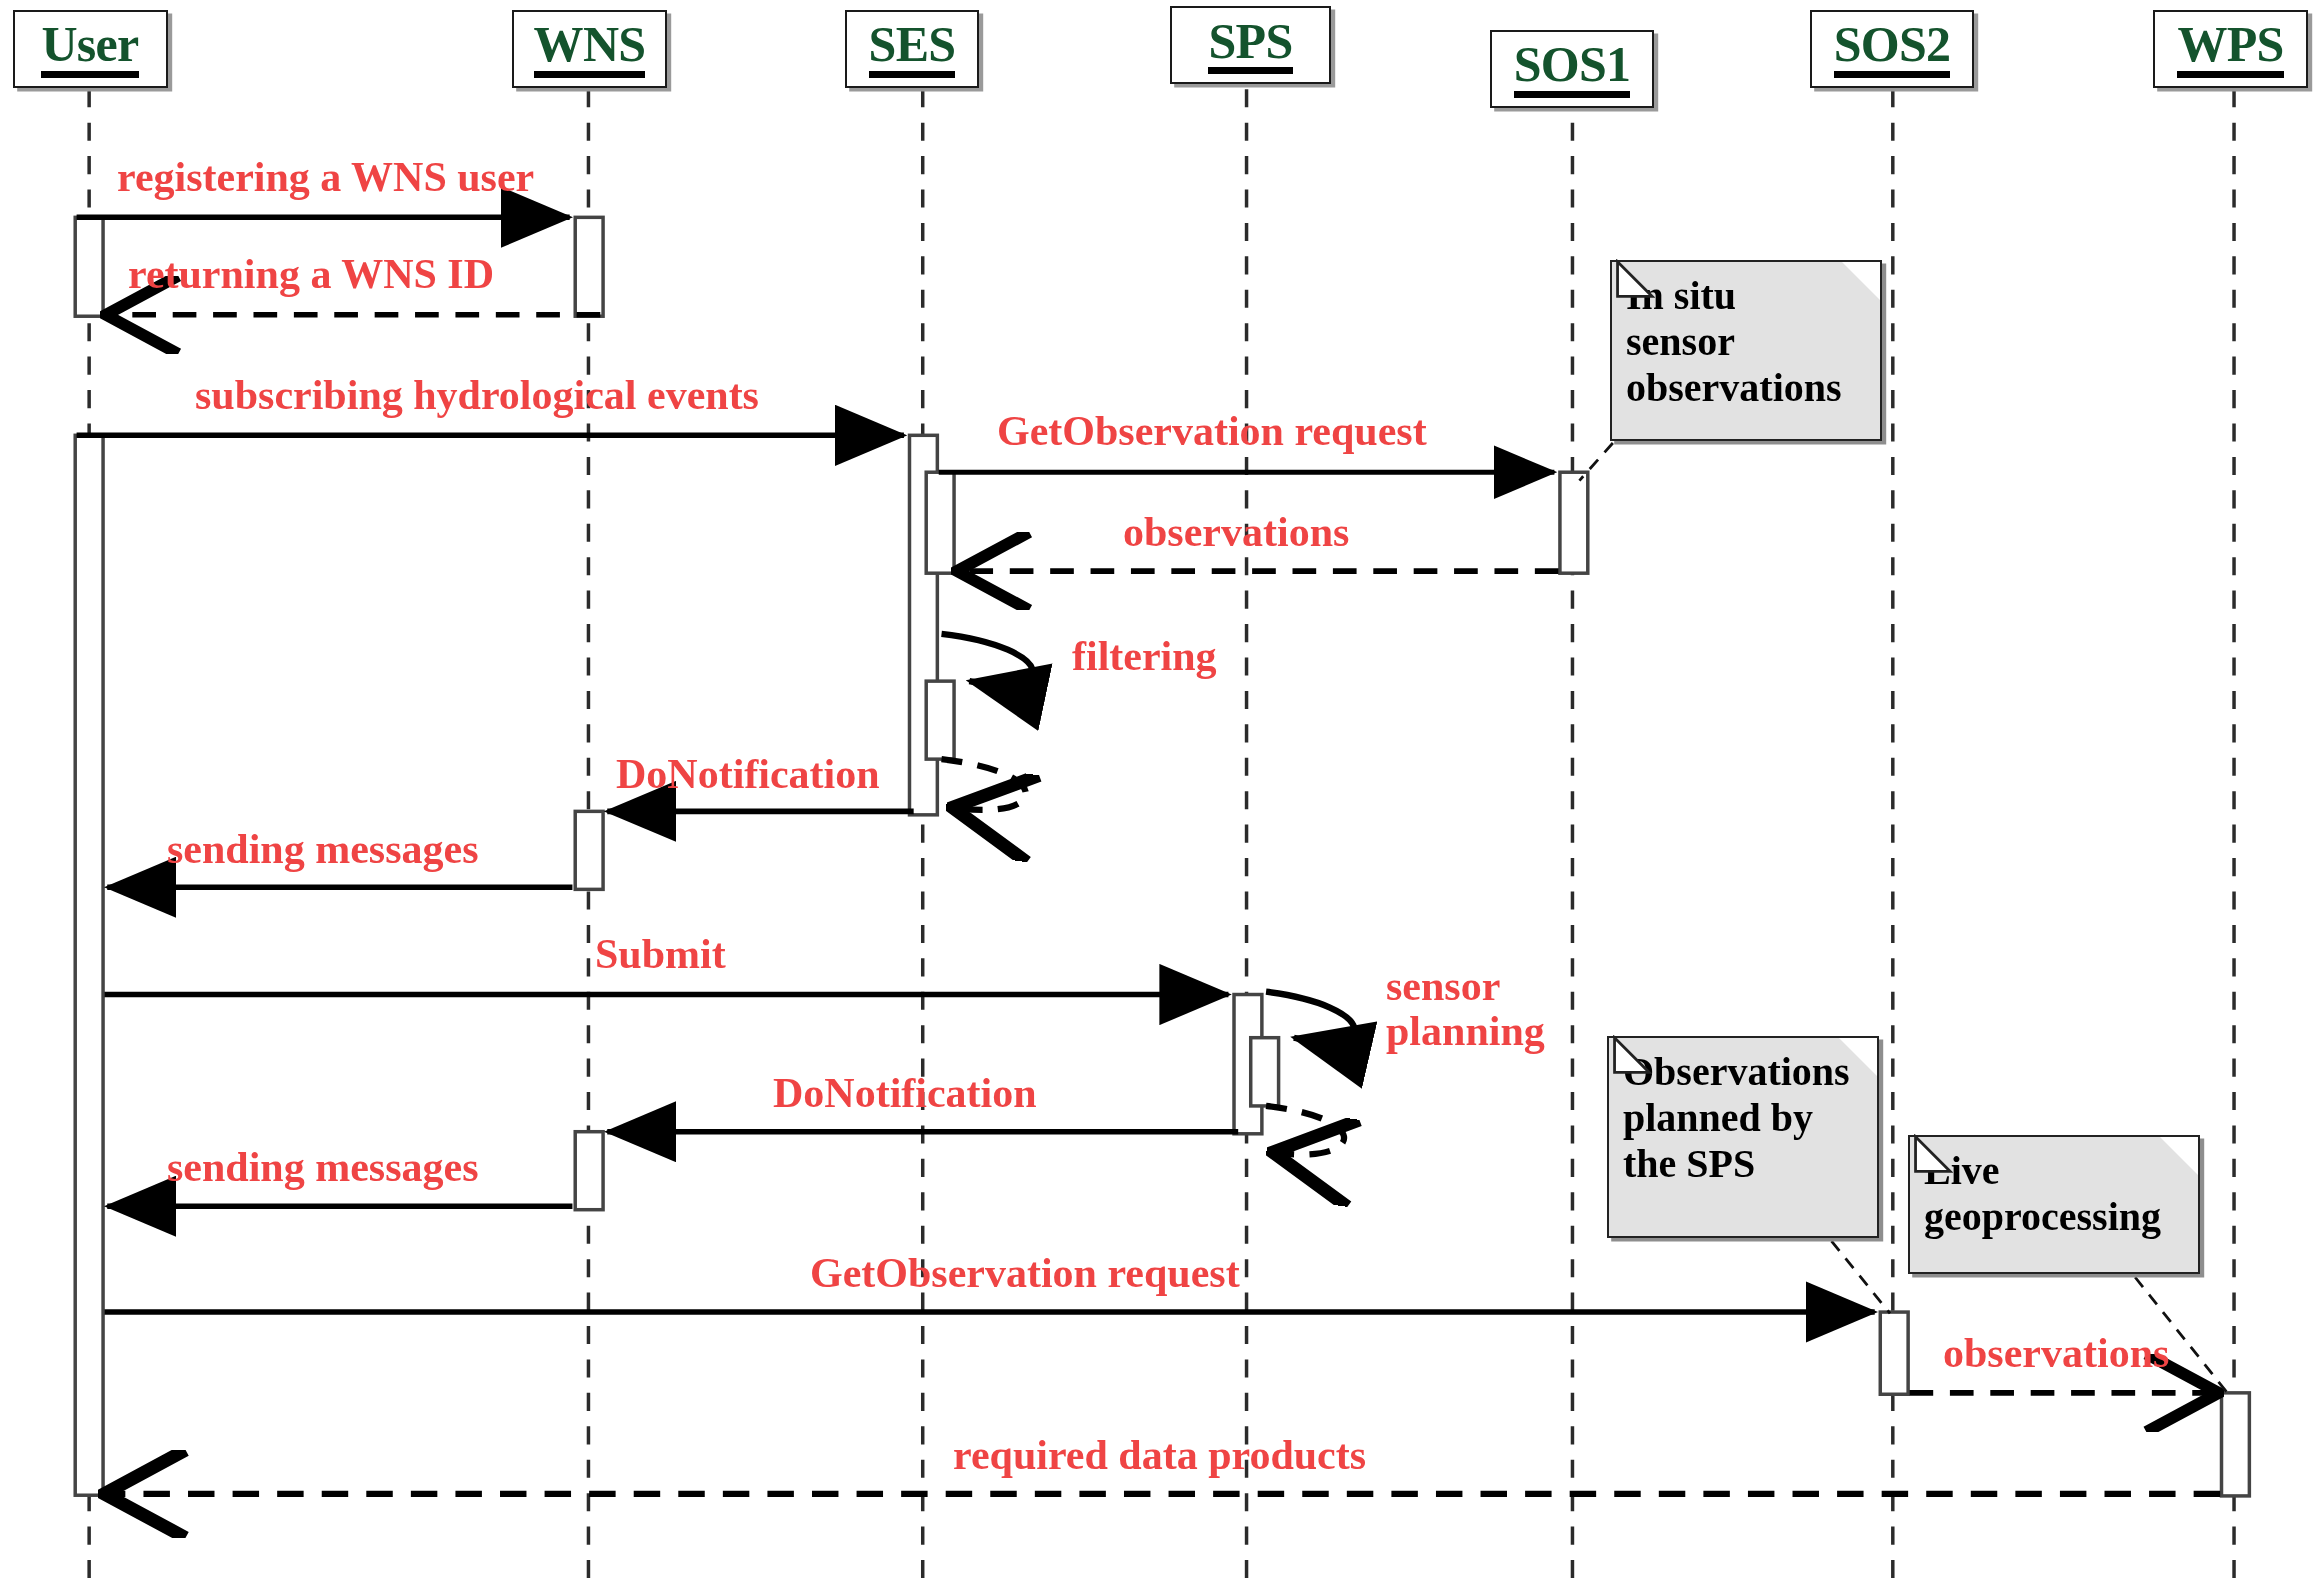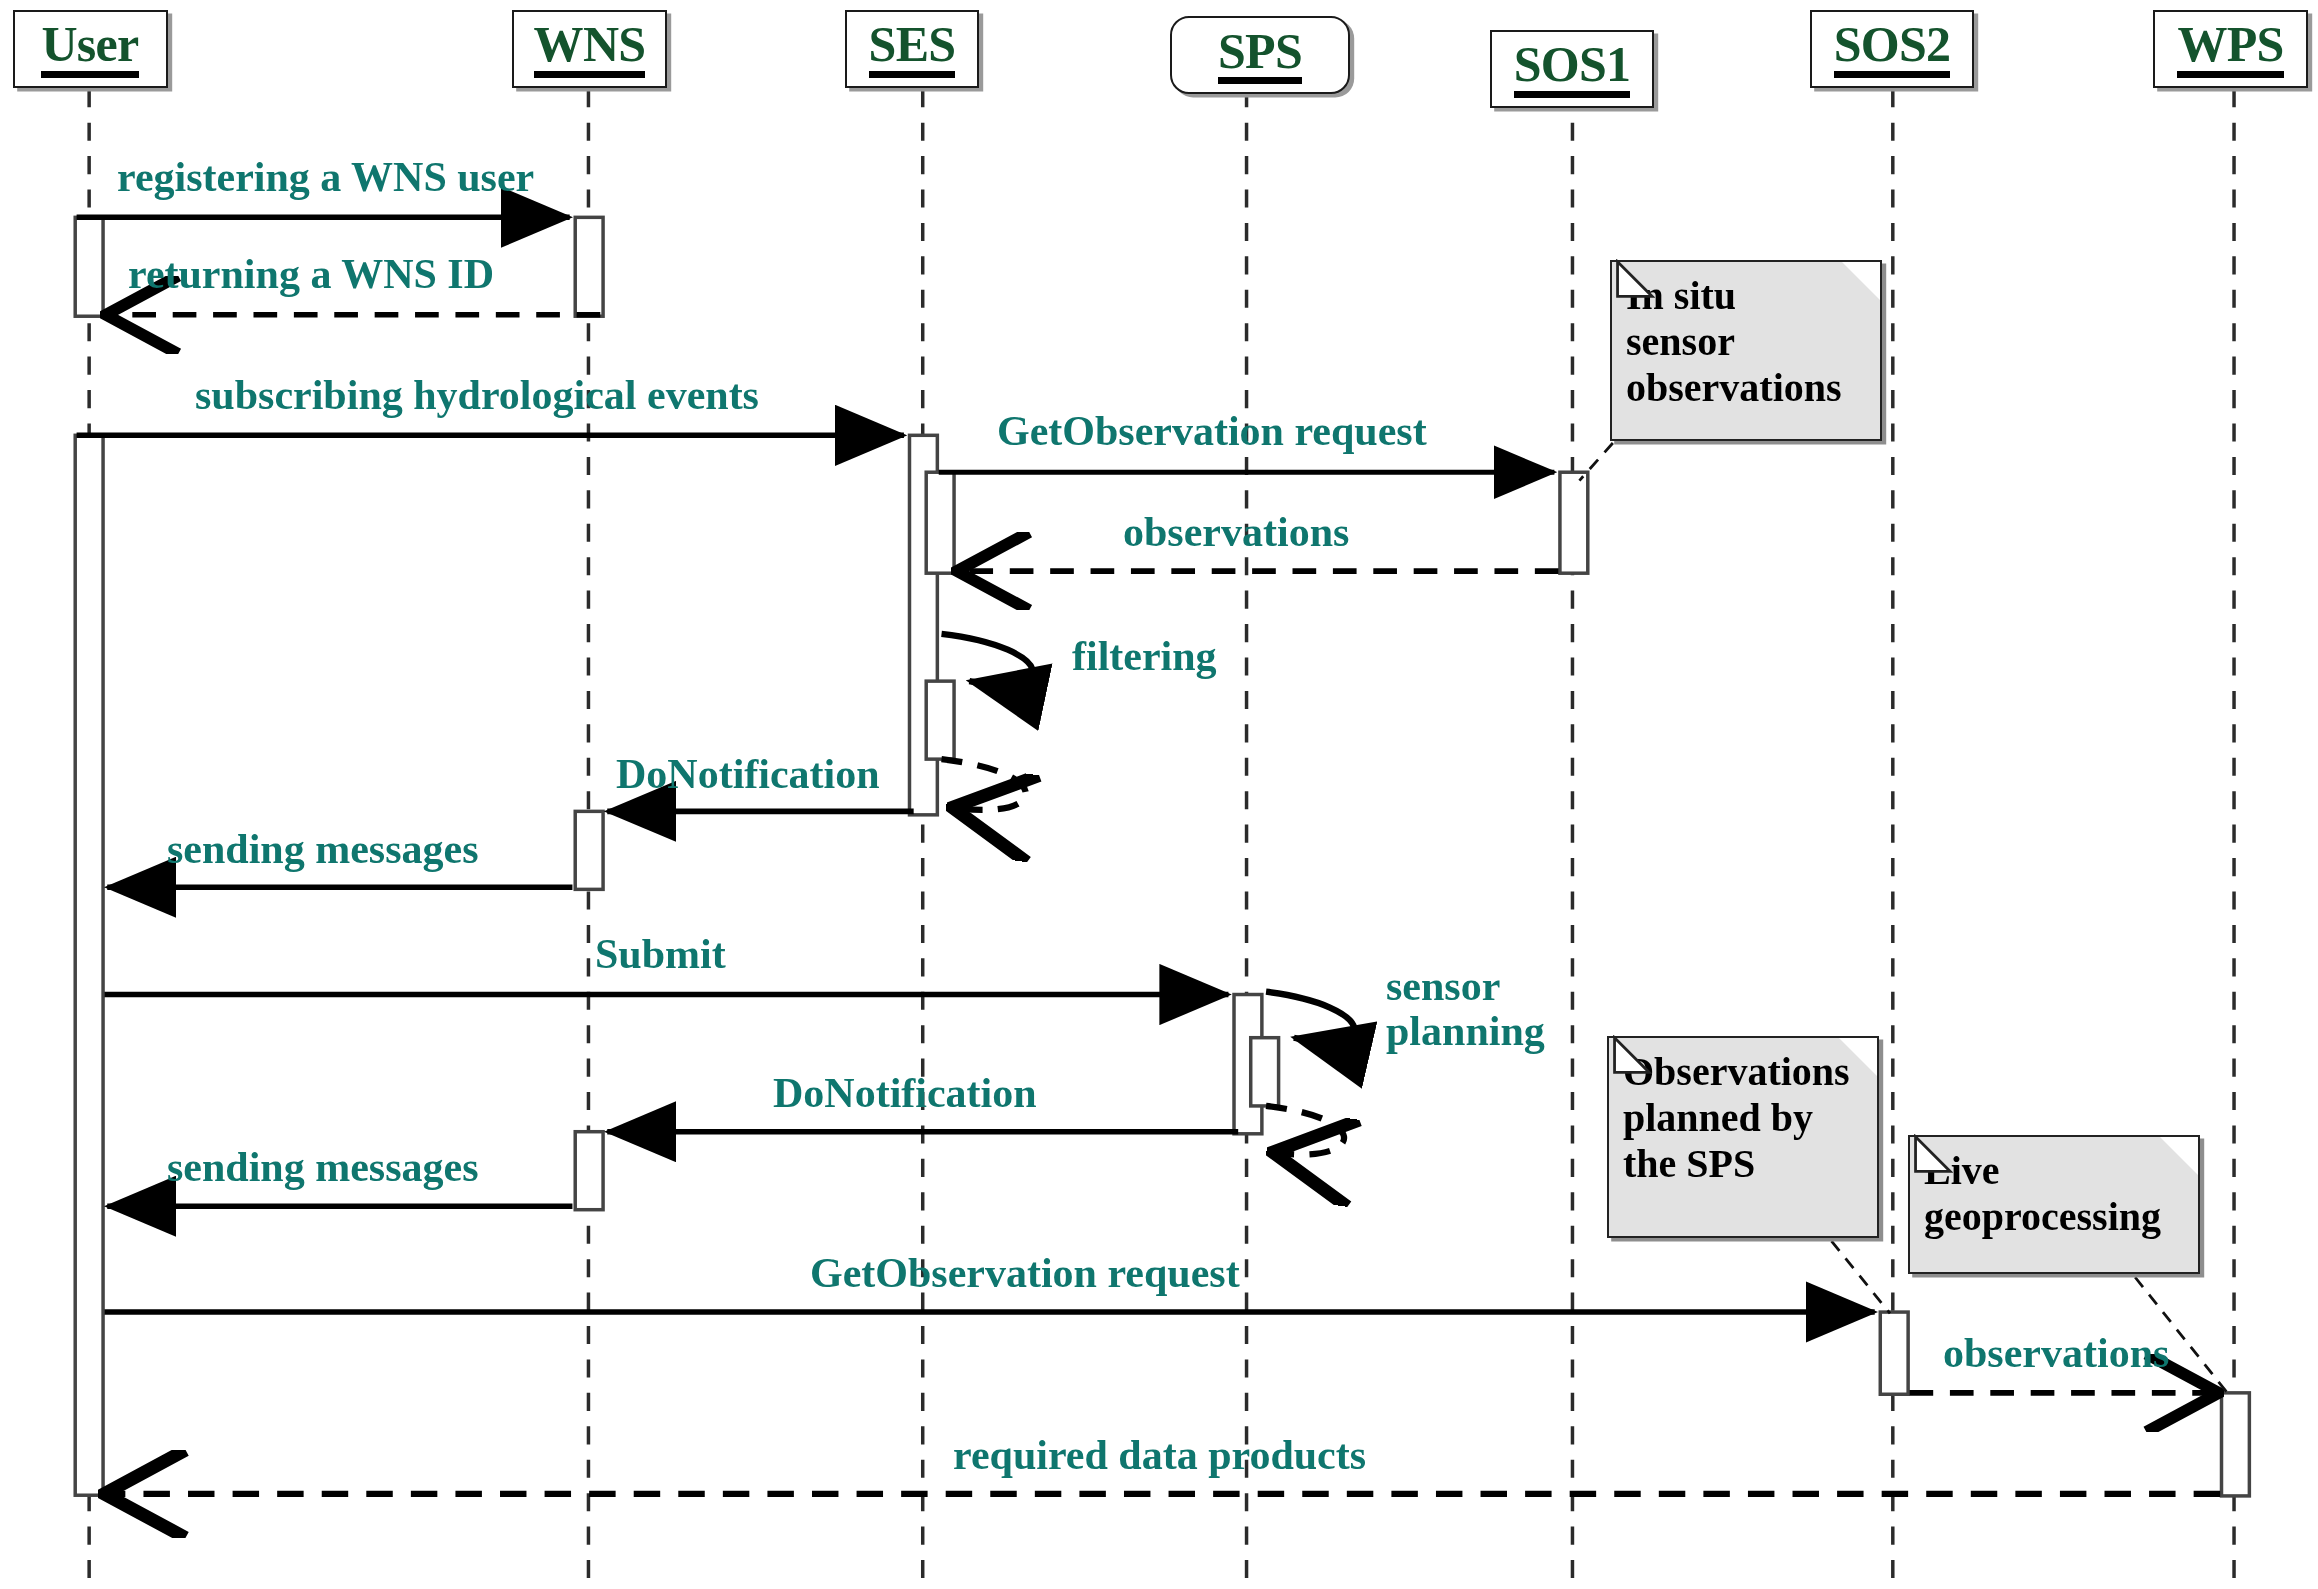--- a/index.html
+++ b/index.html
@@ -13,21 +13,21 @@
     box-sizing:border-box;
   }
   .ll-label{
     font-family:"Liberation Serif",serif;font-weight:bold;
     font-size:50px;line-height:1;color:#14532d;
     border-bottom:7.7px solid #000;padding-bottom:1.4px;
     white-space:nowrap;letter-spacing:-0.7px;
   }
   .msg-label{
     position:absolute;font-family:"Liberation Serif",serif;font-weight:bold;
-    font-size:42px;line-height:1.06;color:#0f766e;white-space:nowrap;
+    font-size:42px;line-height:1.06;color:#ef4444;white-space:nowrap;
   }
   .note{
     position:absolute;background:#e2e2e2;box-sizing:border-box;
     border:2.8px solid #222;box-shadow:4.2px 3.5px 0 0 #8e8e8e;
   }
   .note-text{
     font-family:"Liberation Serif",serif;font-weight:bold;
     font-size:40px;line-height:1.15;color:#000;
     padding:11px 9.7px 5.6px 14px;
   }
@@ -129,21 +129,21 @@
 
   <div class="ll-box" style="left:12.5px;top:9.7px;width:155px;height:78px;">
     <span class="ll-label">User</span>
   </div>
   <div class="ll-box" style="left:512px;top:9.7px;width:155px;height:78px;">
     <span class="ll-label">WNS</span>
   </div>
   <div class="ll-box" style="left:845px;top:9.7px;width:134px;height:78px;">
     <span class="ll-label">SES</span>
   </div>
-  <div class="ll-box" style="left:1170px;top:16px;width:180px;height:78px;border-radius:19px;">
+  <div class="ll-box" style="left:1170px;top:6px;width:161px;height:78px;">
     <span class="ll-label">SPS</span>
   </div>
   <div class="ll-box" style="left:1490px;top:9.7px;width:164px;height:78px;margin-top:20px;">
     <span class="ll-label">SOS1</span>
   </div>
   <div class="ll-box" style="left:1810px;top:9.7px;width:164px;height:78px;">
     <span class="ll-label">SOS2</span>
   </div>
   <div class="ll-box" style="left:2153px;top:9.7px;width:155px;height:78px;">
     <span class="ll-label">WPS</span>

